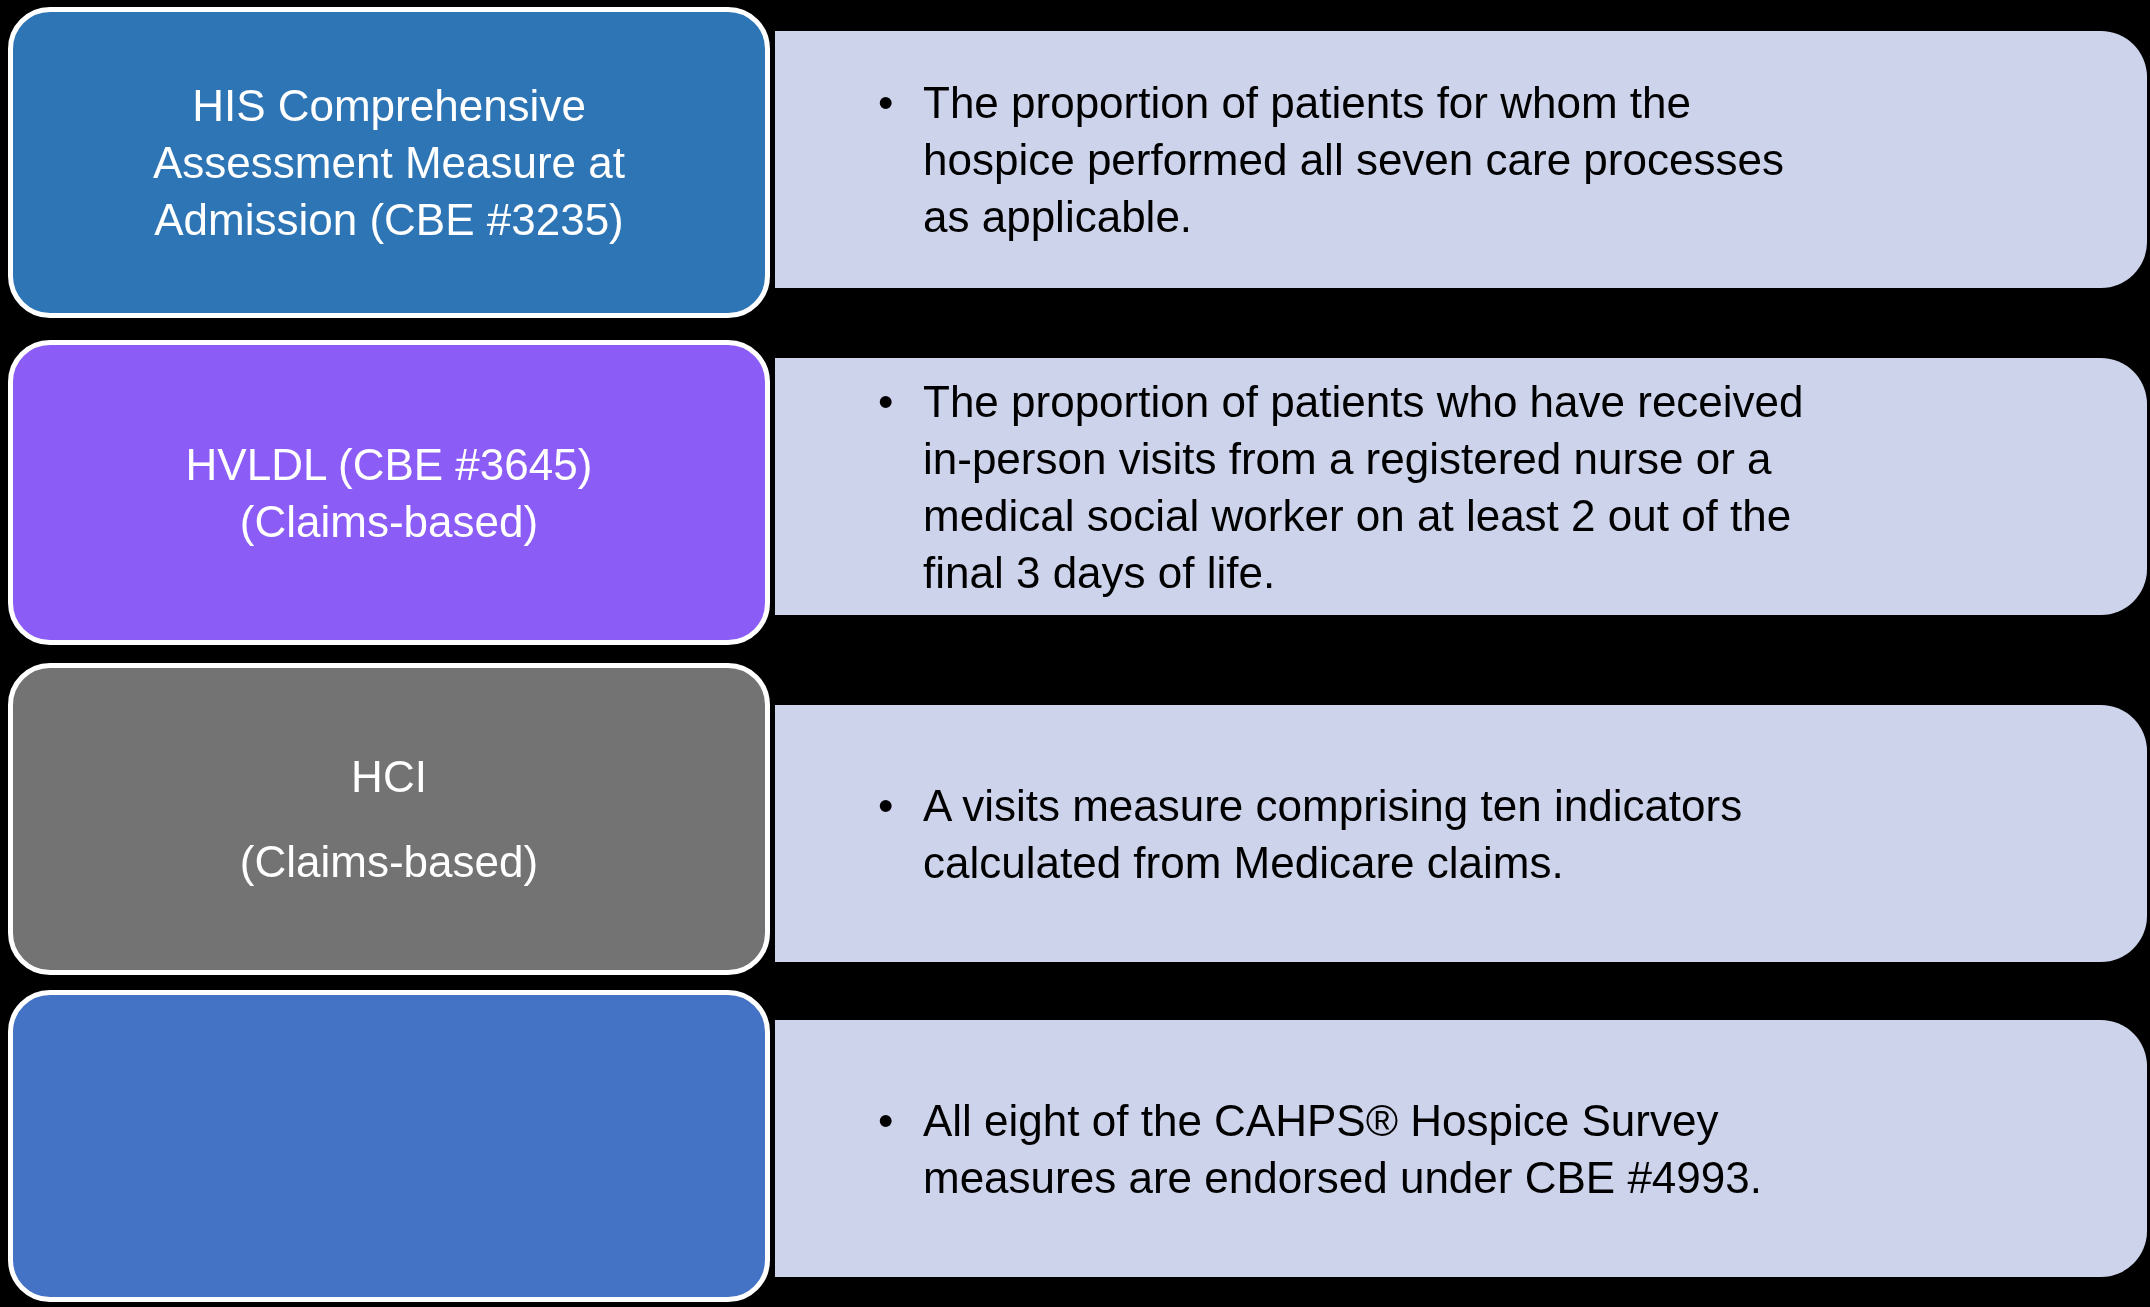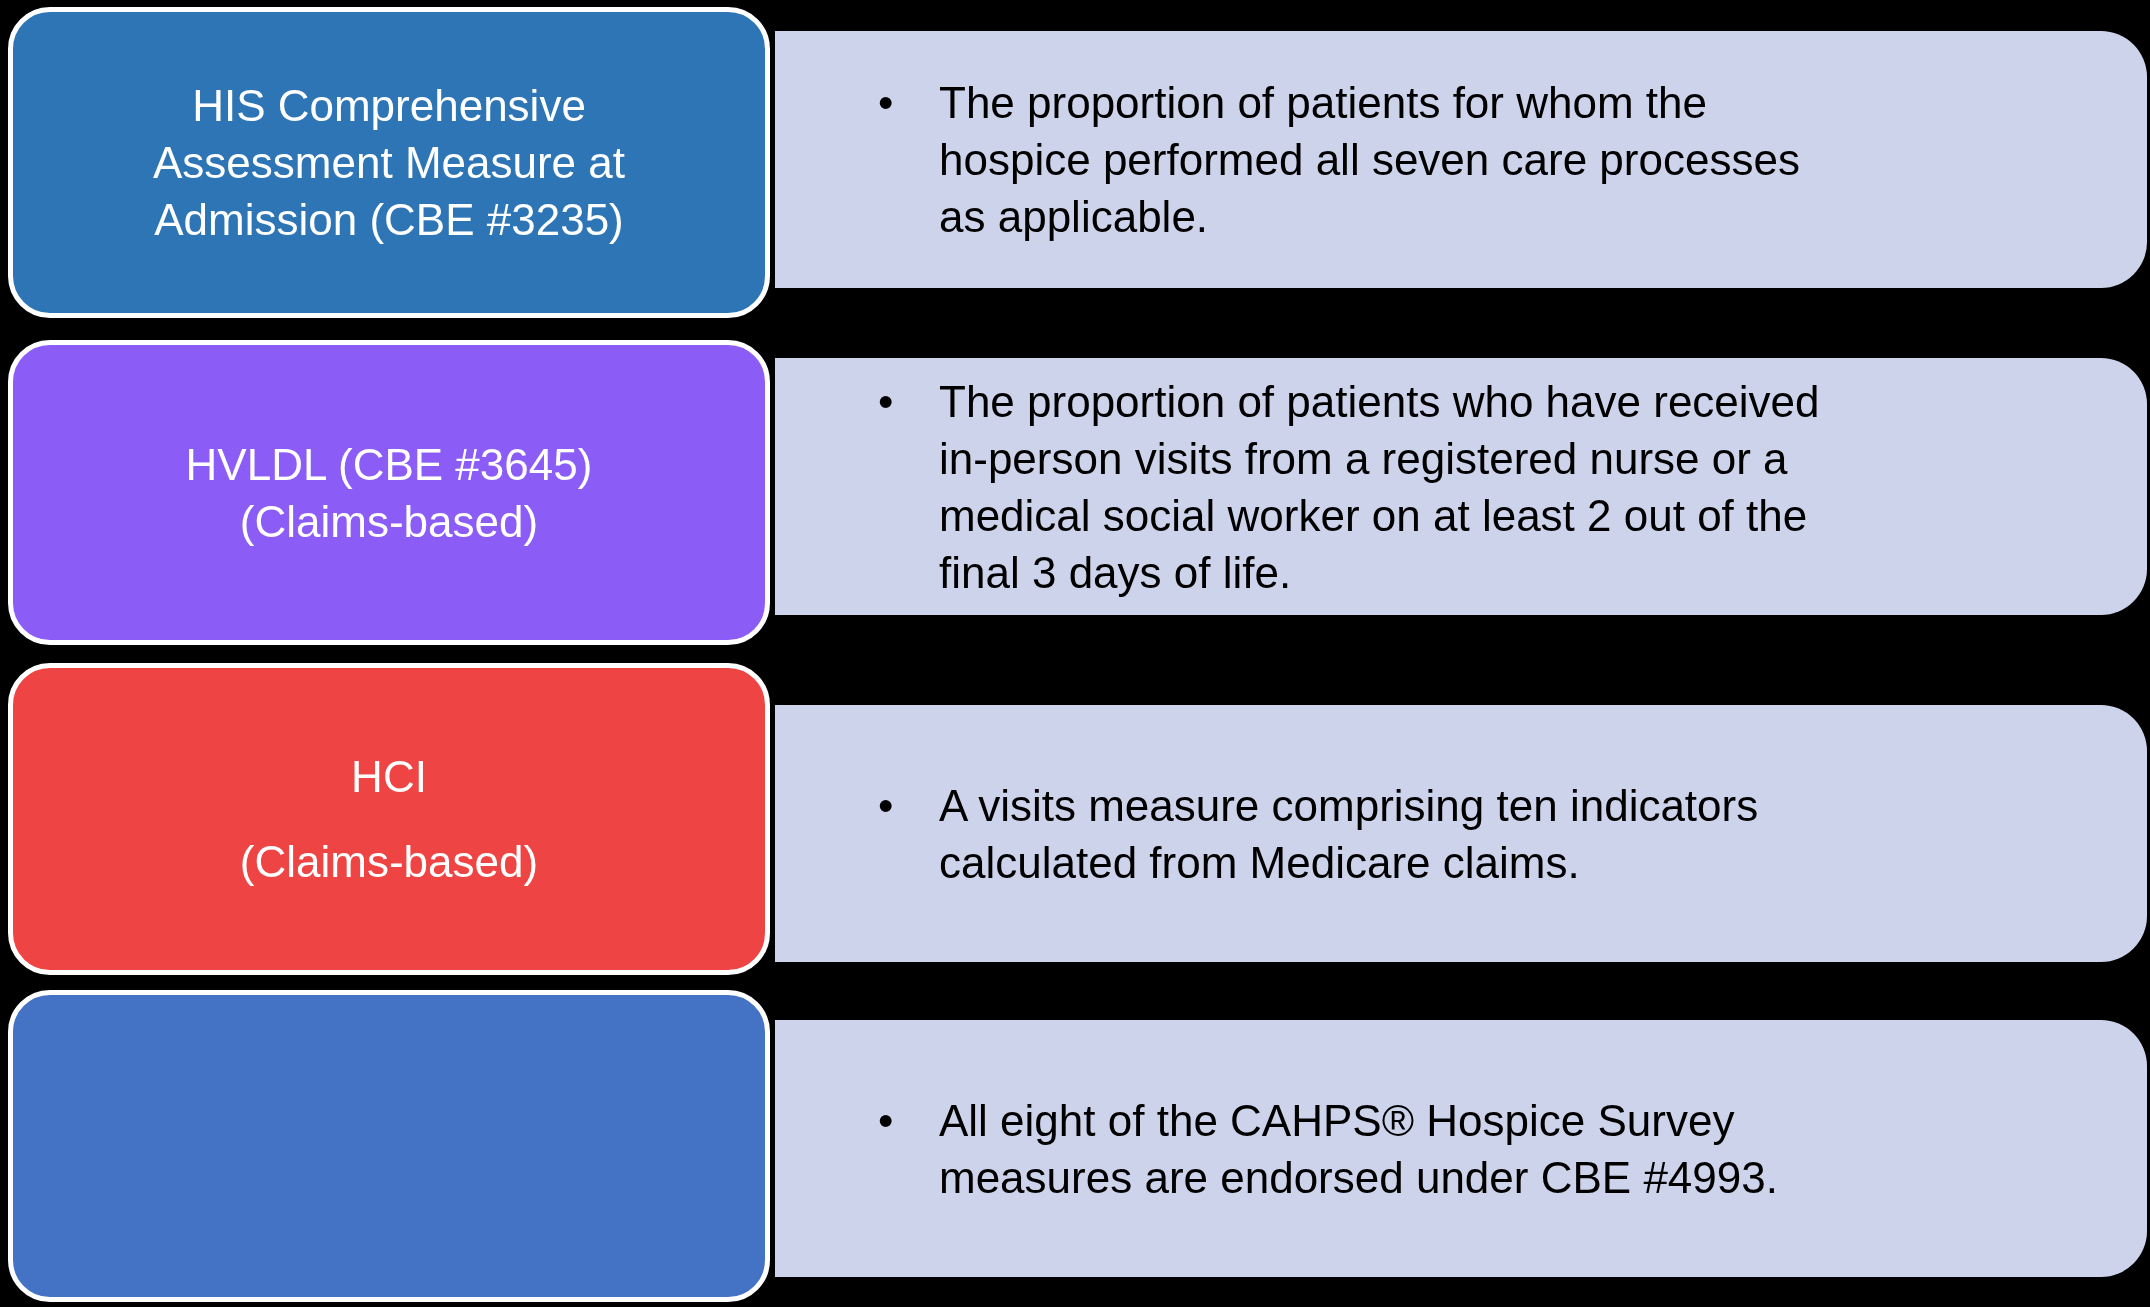--- a/index.html
+++ b/index.html
@@ -56,21 +56,20 @@
     align-items: flex-start;
     width: 100%;
   }
   .bullet-marker {
     flex: 0 0 45px;
     width: 45px;
   }
   .bullet-text {
     flex: 1 1 auto;
     white-space: pre-line;
-    margin-left: 16px;
   }
   
   .row-0 .label-box { top: 7px;    height: 311px; }
   .row-0 .panel     { top: 31px;   height: 257px; }
   .row-1 .label-box { top: 340px;  height: 305px; }
   .row-1 .panel     { top: 358px;  height: 257px; }
   .row-2 .label-box { top: 663px;  height: 312px; }
   .row-2 .panel     { top: 705px;  height: 257px; }
   .row-3 .label-box { top: 990px;  height: 312px; }
   .row-3 .panel     { top: 1020px; height: 257px; }
@@ -106,21 +105,21 @@
         <span class="bullet-marker">•</span>
         <span class="bullet-text">The proportion of patients who have received
 in-person visits from a registered nurse or a
 medical social worker on at least 2 out of the
 final 3 days of life.</span>
       </div>
     </div>
   </div>
 
   <div class="row-2">
-    <div class="label-box" style="background-color: #ef4444; border-color: rgb(255, 255, 255); color: rgb(255, 255, 255);">
+    <div class="label-box" style="background-color: #737373; border-color: rgb(255, 255, 255); color: rgb(255, 255, 255);">
       <div class="para">HCI</div>
       <div class="para">(Claims-based)</div>
     </div>
     <div class="panel" style="background-color: rgb(205, 211, 234); color: rgb(0, 0, 0);">
       <div class="bullet-item">
         <span class="bullet-marker">•</span>
         <span class="bullet-text">A visits measure comprising ten indicators
 calculated from Medicare claims.</span>
       </div>
     </div>

